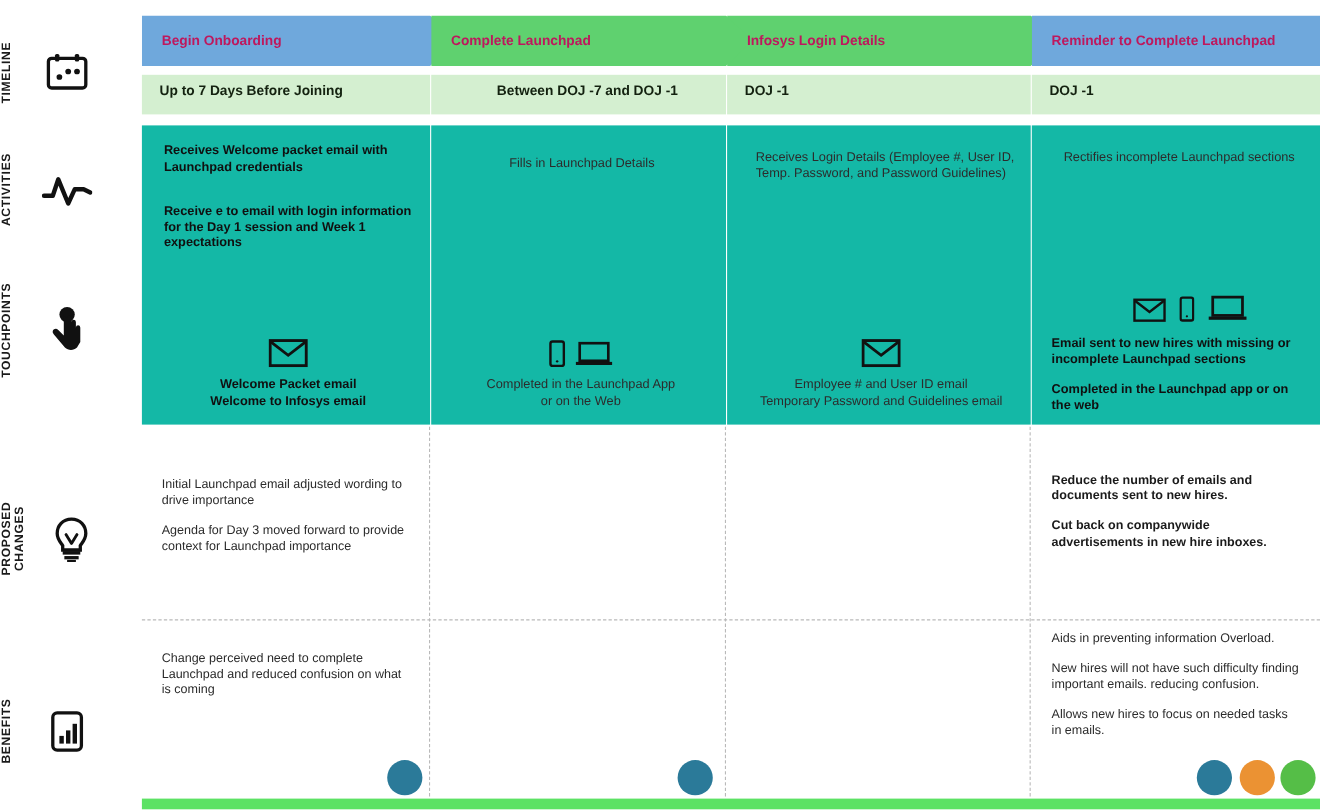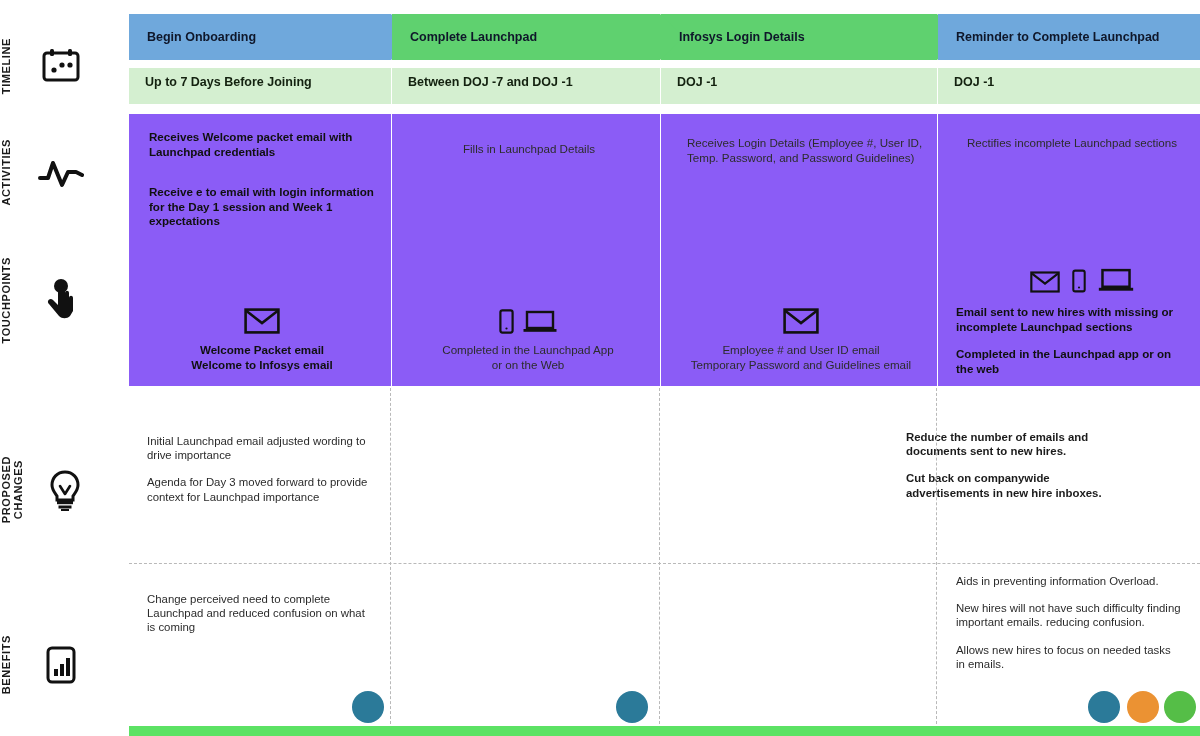--- a/index.html
+++ b/index.html
@@ -22,30 +22,30 @@
   }
   .rail-icon{width:46px;height:46px;margin-left:8px;display:flex;align-items:center;justify-content:center;}
   .rail-icon svg{display:block;}
 
   
   .chev{position:absolute;top:14px;height:46px;display:flex;align-items:center;}
   .chev-inner{
     position:absolute;inset:0;
   }
   .chev-txt{
-    position:relative;z-index:3;font-size:12.5px;font-weight:bold;color:#0f172a;
+    position:relative;z-index:3;font-size:12.5px;font-weight:bold;color:#be185d;
     padding-left:18px;white-space:nowrap;line-height:46px;
   }
 
   
   .tl{position:absolute;top:68px;height:36px;background:#d4efd0;}
   .tl span{display:block;font-size:12.5px;font-weight:bold;color:#13210f;line-height:28px;padding-left:16px;white-space:nowrap;}
 
   
-  .panel{position:absolute;top:114px;height:272px;background:#8b5cf6;}
+  .panel{position:absolute;top:114px;height:272px;background:#14b8a6;}
 
   .act{position:absolute;left:0;right:0;top:0;padding:16px 14px 0 20px;}
   .tp{position:absolute;left:0;right:0;bottom:14px;padding:0 14px 0 18px;}
 
   .blk{margin:0 0 14px 0;}
   .t-bold{font-size:11.6px;font-weight:bold;color:#101010;line-height:14.5px;}
   .t-norm{font-size:11.6px;font-weight:normal;color:#2c2c2c;line-height:14.5px;}
   .t-center{text-align:center;}
 
   .icons{display:flex;gap:13px;align-items:flex-end;justify-content:center;margin-bottom:9px;}
@@ -162,21 +162,21 @@
   <div class="chev" style="left:938px;width:262px;">
     <svg class="chev-inner" width="262" height="46" viewBox="0 0 262 46" preserveAspectRatio="none">
       <polygon points="0,0 262,0 262,46 0,46" fill="#6fa8dc"></polygon>
     </svg>
     <div class="chev-txt">Reminder to Complete Launchpad</div>
   </div>
 
   <div class="tl" style="left:129px;width:262px;">
     <span>Up to 7 Days Before Joining</span>
   </div>
-  <div class="tl" style="left:392px;width:268px;">
+  <div class="tl" style="left:392px;width:268px;text-align:center;">
     <span>Between DOJ -7 and DOJ -1</span>
   </div>
   <div class="tl" style="left:661px;width:276px;">
     <span>DOJ -1</span>
   </div>
   <div class="tl" style="left:938px;width:262px;">
     <span>DOJ -1</span>
   </div>
 
   <div class="panel" style="left:129px;width:262px;">
@@ -271,21 +271,21 @@
   </div>
 
   <div class="pc" style="left:129px;width:262px;">
     <div class="cellpad">
       <div class="p">Initial Launchpad email adjusted wording  to drive importance</div>
       <div class="p">Agenda for Day 3 moved forward to provide context for Launchpad importance</div>
     </div>
   </div>
   <div class="pc" style="left:392px;width:268px;"></div>
   <div class="pc" style="left:661px;width:276px;"></div>
-  <div class="pc" style="left:888px;width:262px;">
+  <div class="pc" style="left:938px;width:262px;">
     <div class="cellpad2">
       <div class="p b">Reduce the number of emails and documents sent to new hires.</div>
       <div class="p b">Cut back on companywide advertisements in new hire inboxes.</div>
     </div>
   </div>
 
   <div class="bn" style="left:129px;width:262px;">
     <div class="cellpad" style="padding-top:26px;">
       <div class="p">Change perceived need to complete Launchpad and reduced confusion on what is coming</div>
     </div>

